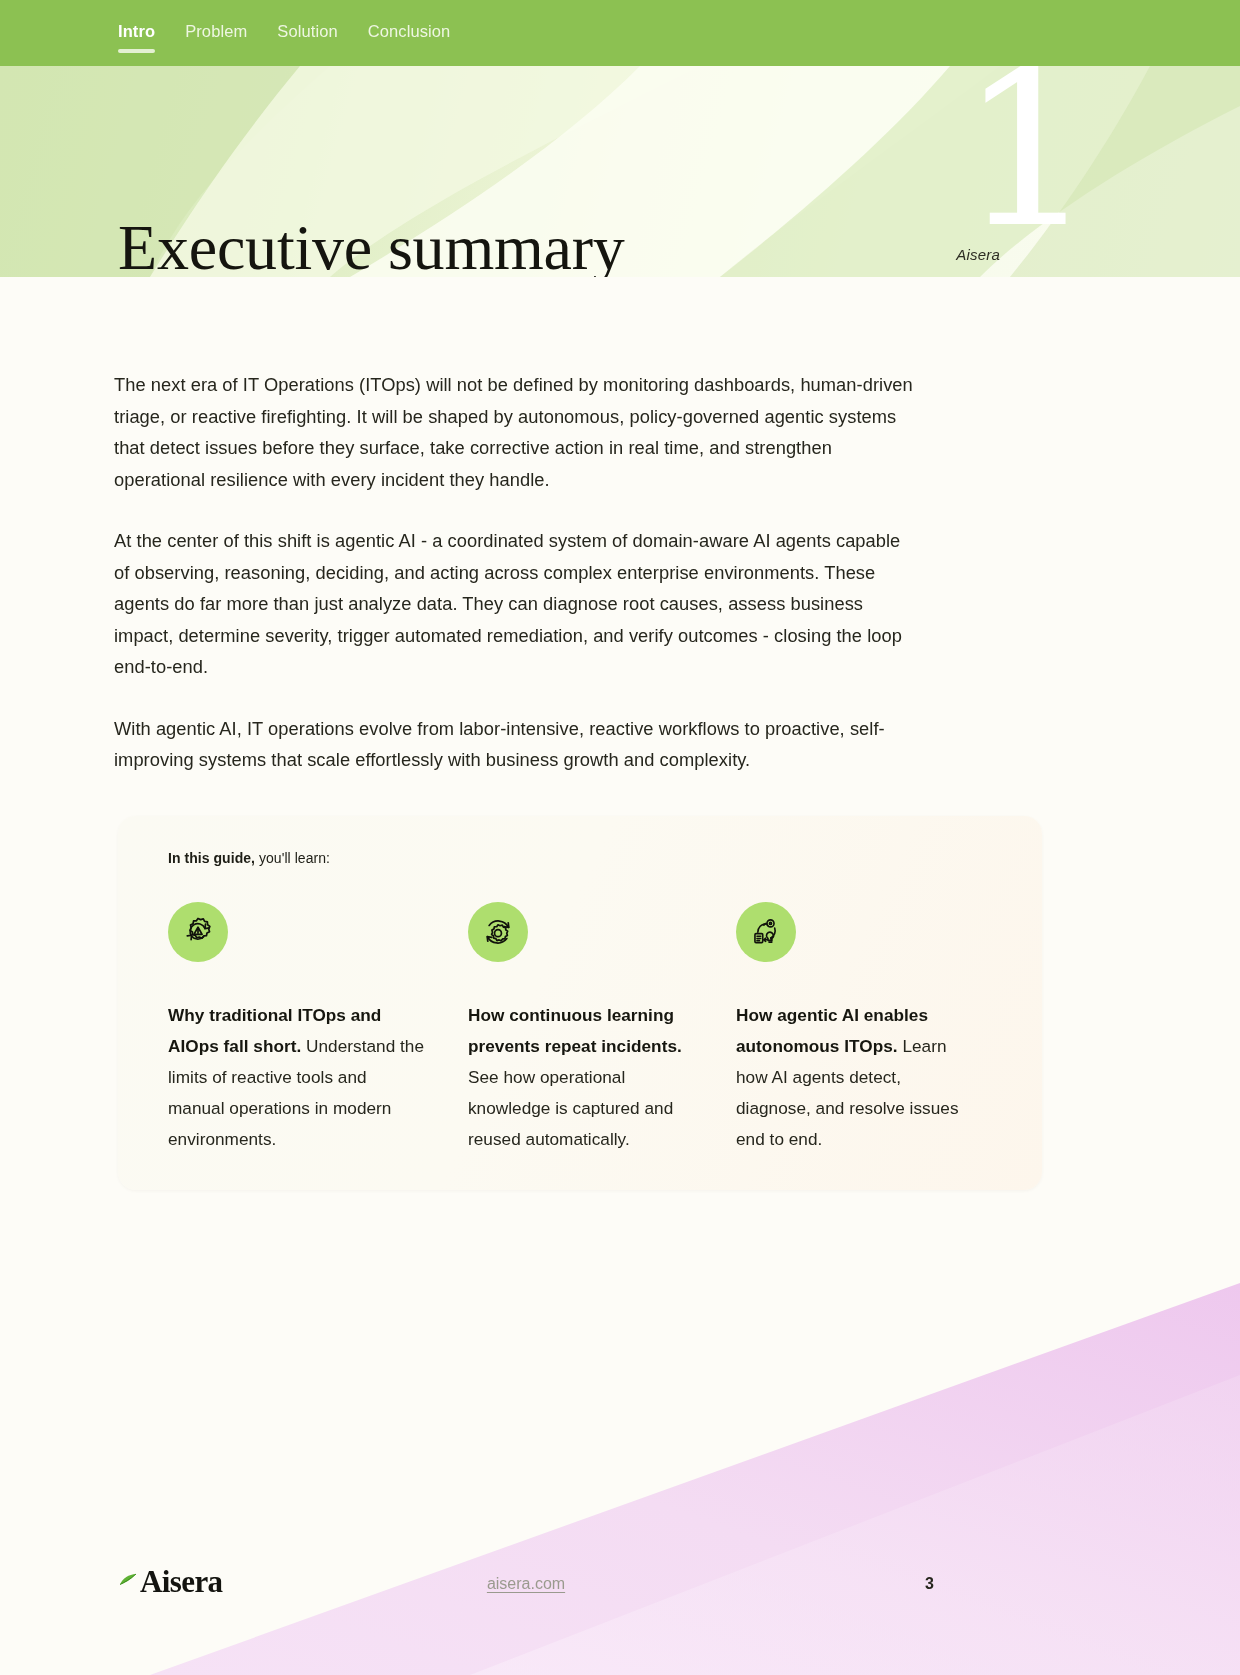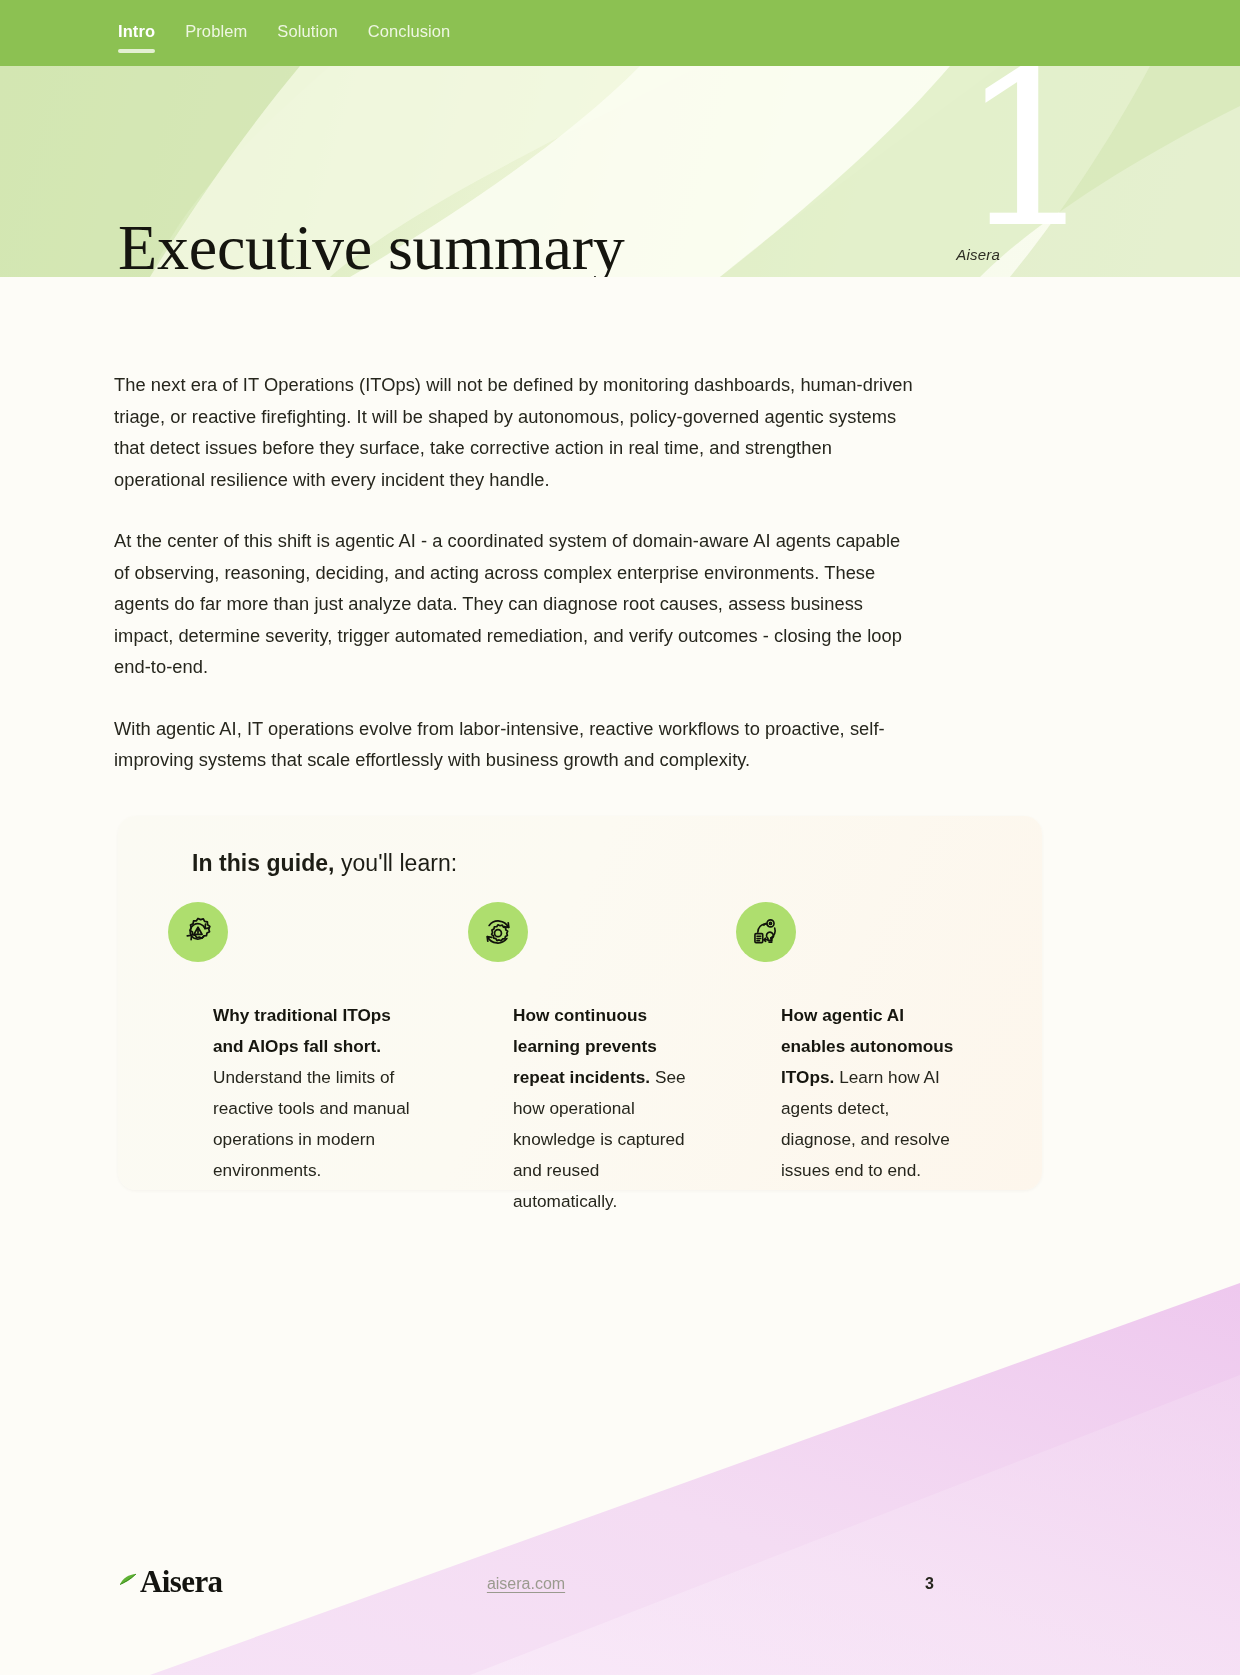--- a/index.html
+++ b/index.html
@@ -65,37 +65,37 @@
 
   
   .guide-card {
     position:absolute; left:118px; top:816px; width:924px; height:374px;
     border-radius:18px; z-index:4;
     background:linear-gradient(115deg,#fbfaf3 0%,#fcfaf2 45%,#fdf6ec 100%);
     box-shadow:0 1px 3px rgba(120,110,80,.06);
   }
   .guide-head {
     position:absolute; left:50px; top:34px;
-    font-size:23px; color:#1d1d15; letter-spacing:.05px;margin-left:24px;
+    font-size:14px; color:#1d1d15; letter-spacing:.05px;
   }
   .guide-head b { font-weight:700; }
   .cols {
     position:absolute; left:50px; top:86px; width:840px;
     display:flex; gap:0;
   }
   .col { width:300px; padding-right:42px; }
   .col:nth-child(2) { width:268px; }
   .col:nth-child(3) { width:272px; }
   .icon-circle {
     width:60px; height:60px; border-radius:50%;
     background:#aede6e; display:flex; align-items:center; justify-content:center;
     margin-bottom:38px;
   }
   .col-text {
-    font-size:17.2px; line-height:31px; color:#26261d; letter-spacing:.03px;margin-left:45px;
+    font-size:17.2px; line-height:31px; color:#26261d; letter-spacing:.03px;
   }
   .col-text b { font-weight:700; color:#16160f; }
 
   
   .footer { position:absolute; left:0; bottom:0; width:1052px; height:200px; z-index:6; }
   .logo {
     position:absolute; left:118px; bottom:75px;
     display:flex; align-items:center; gap:2px;
   }
   .logo-text {

